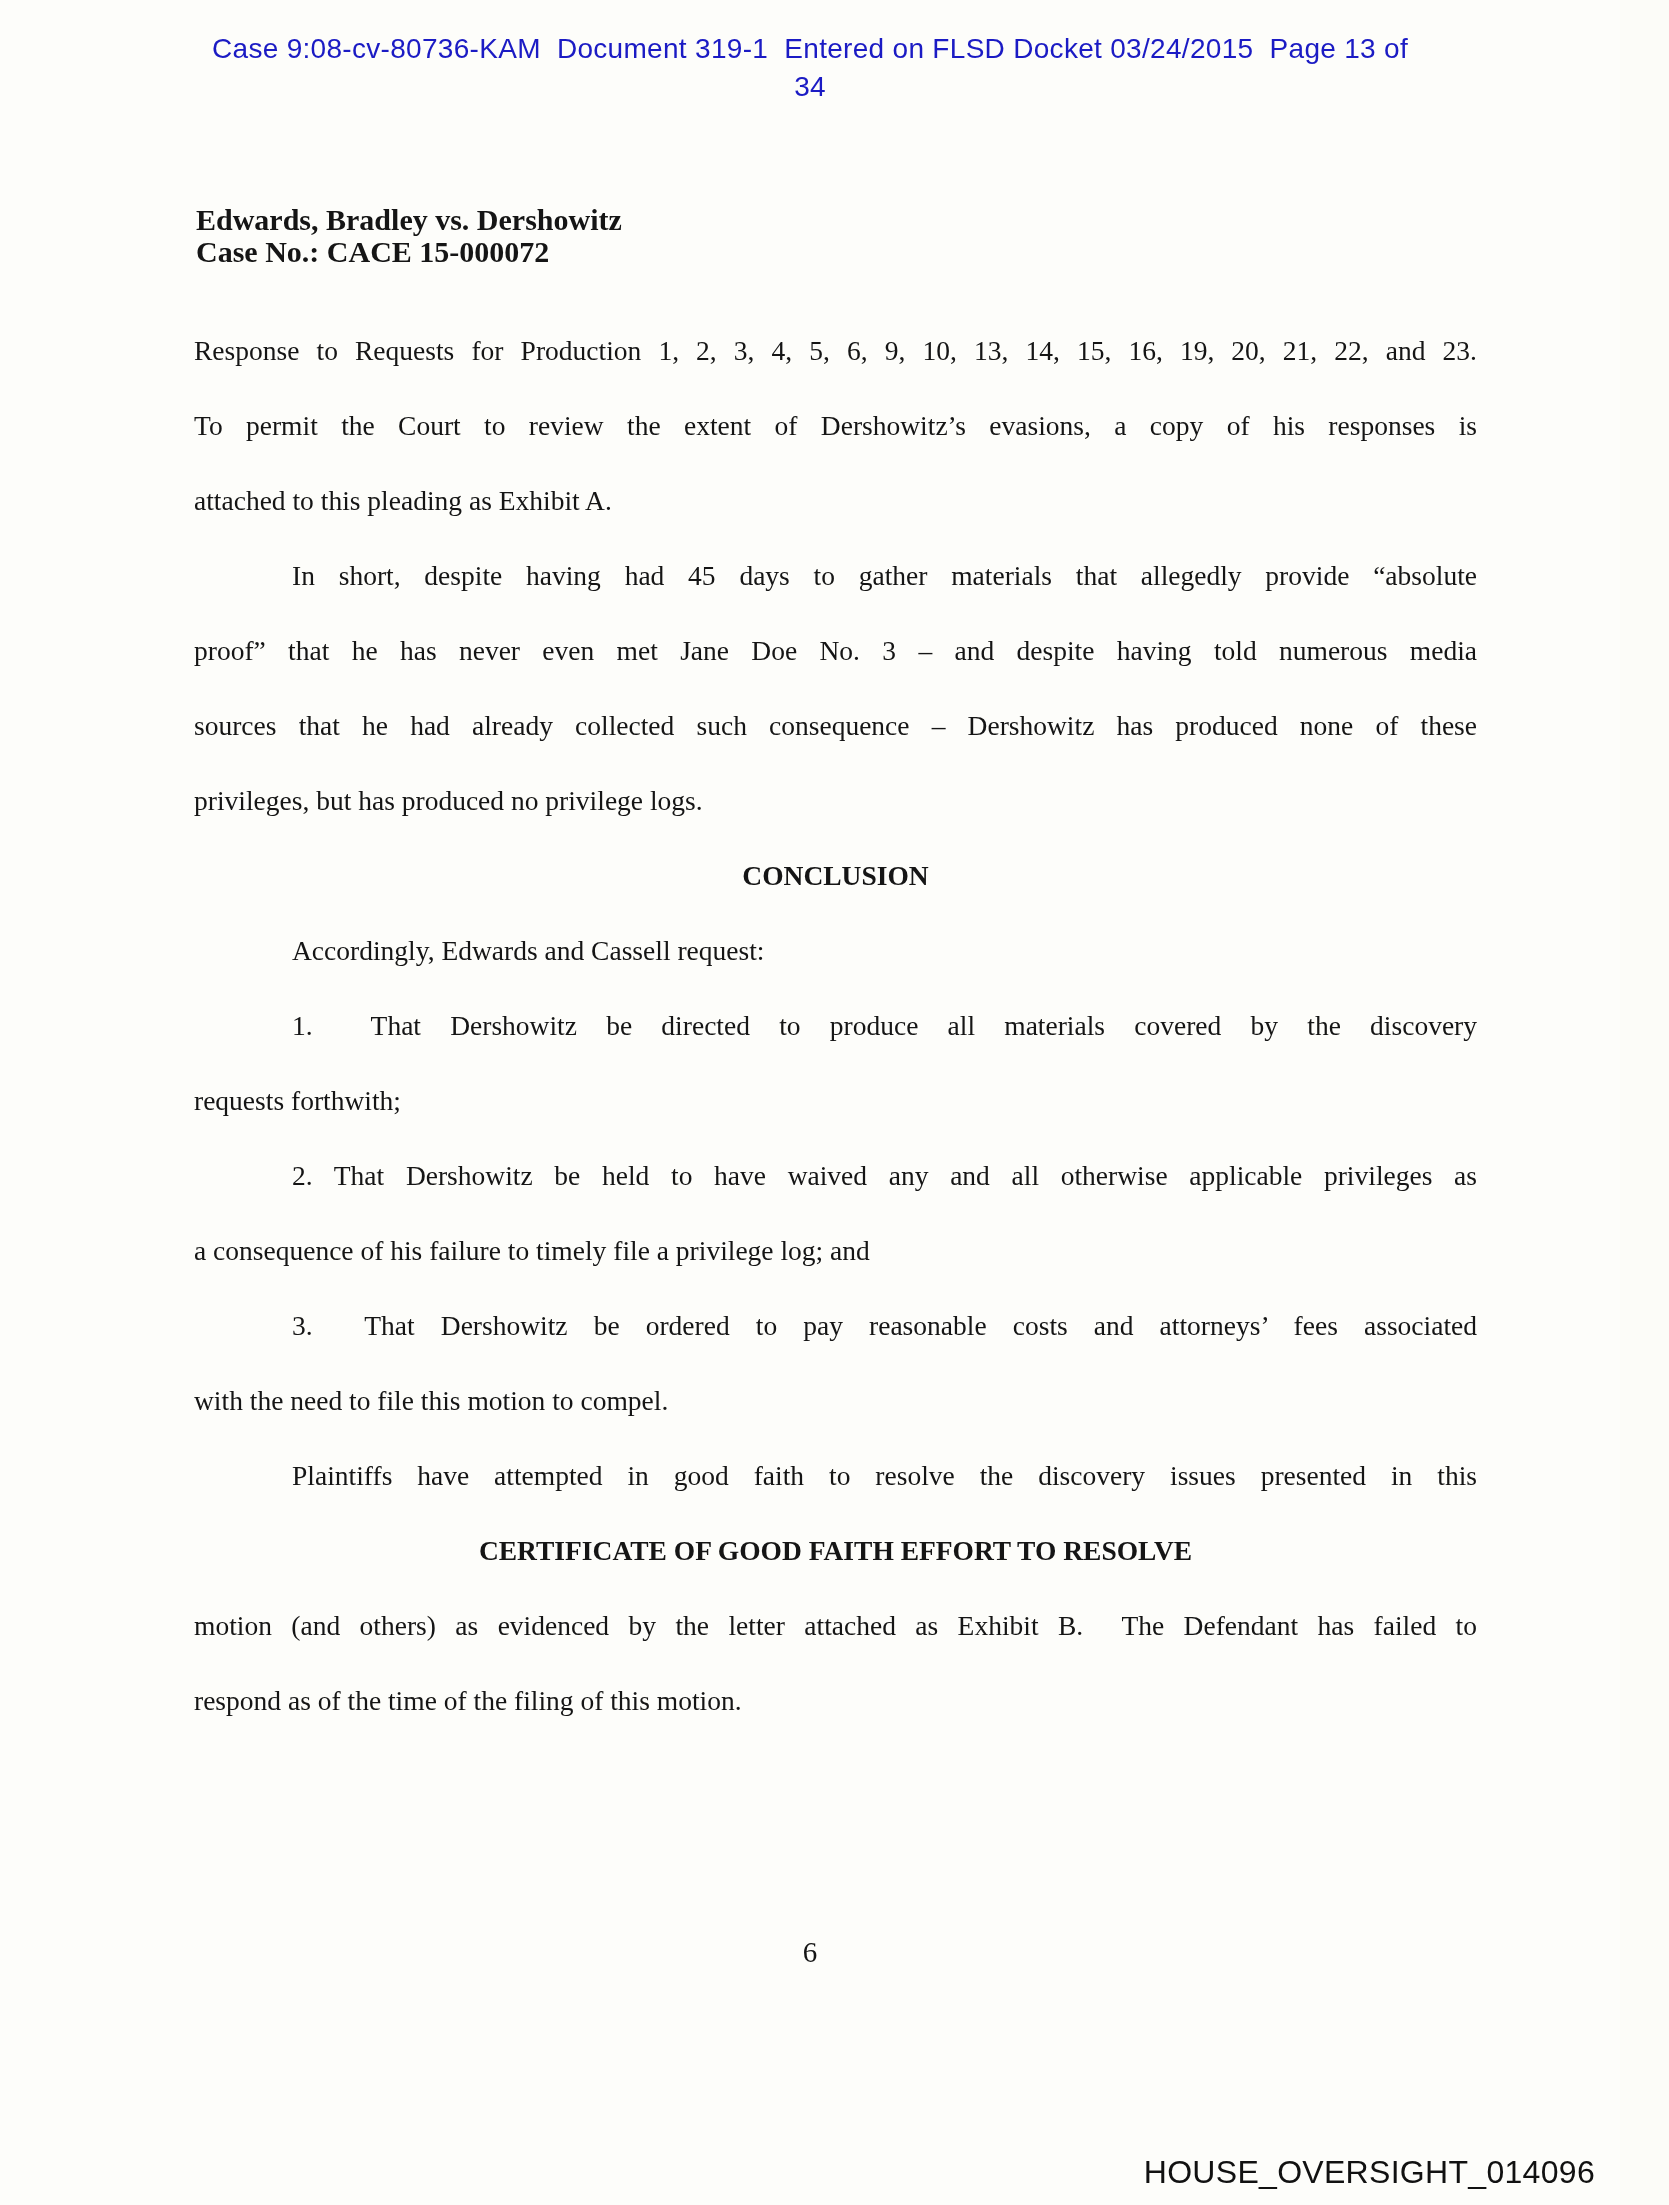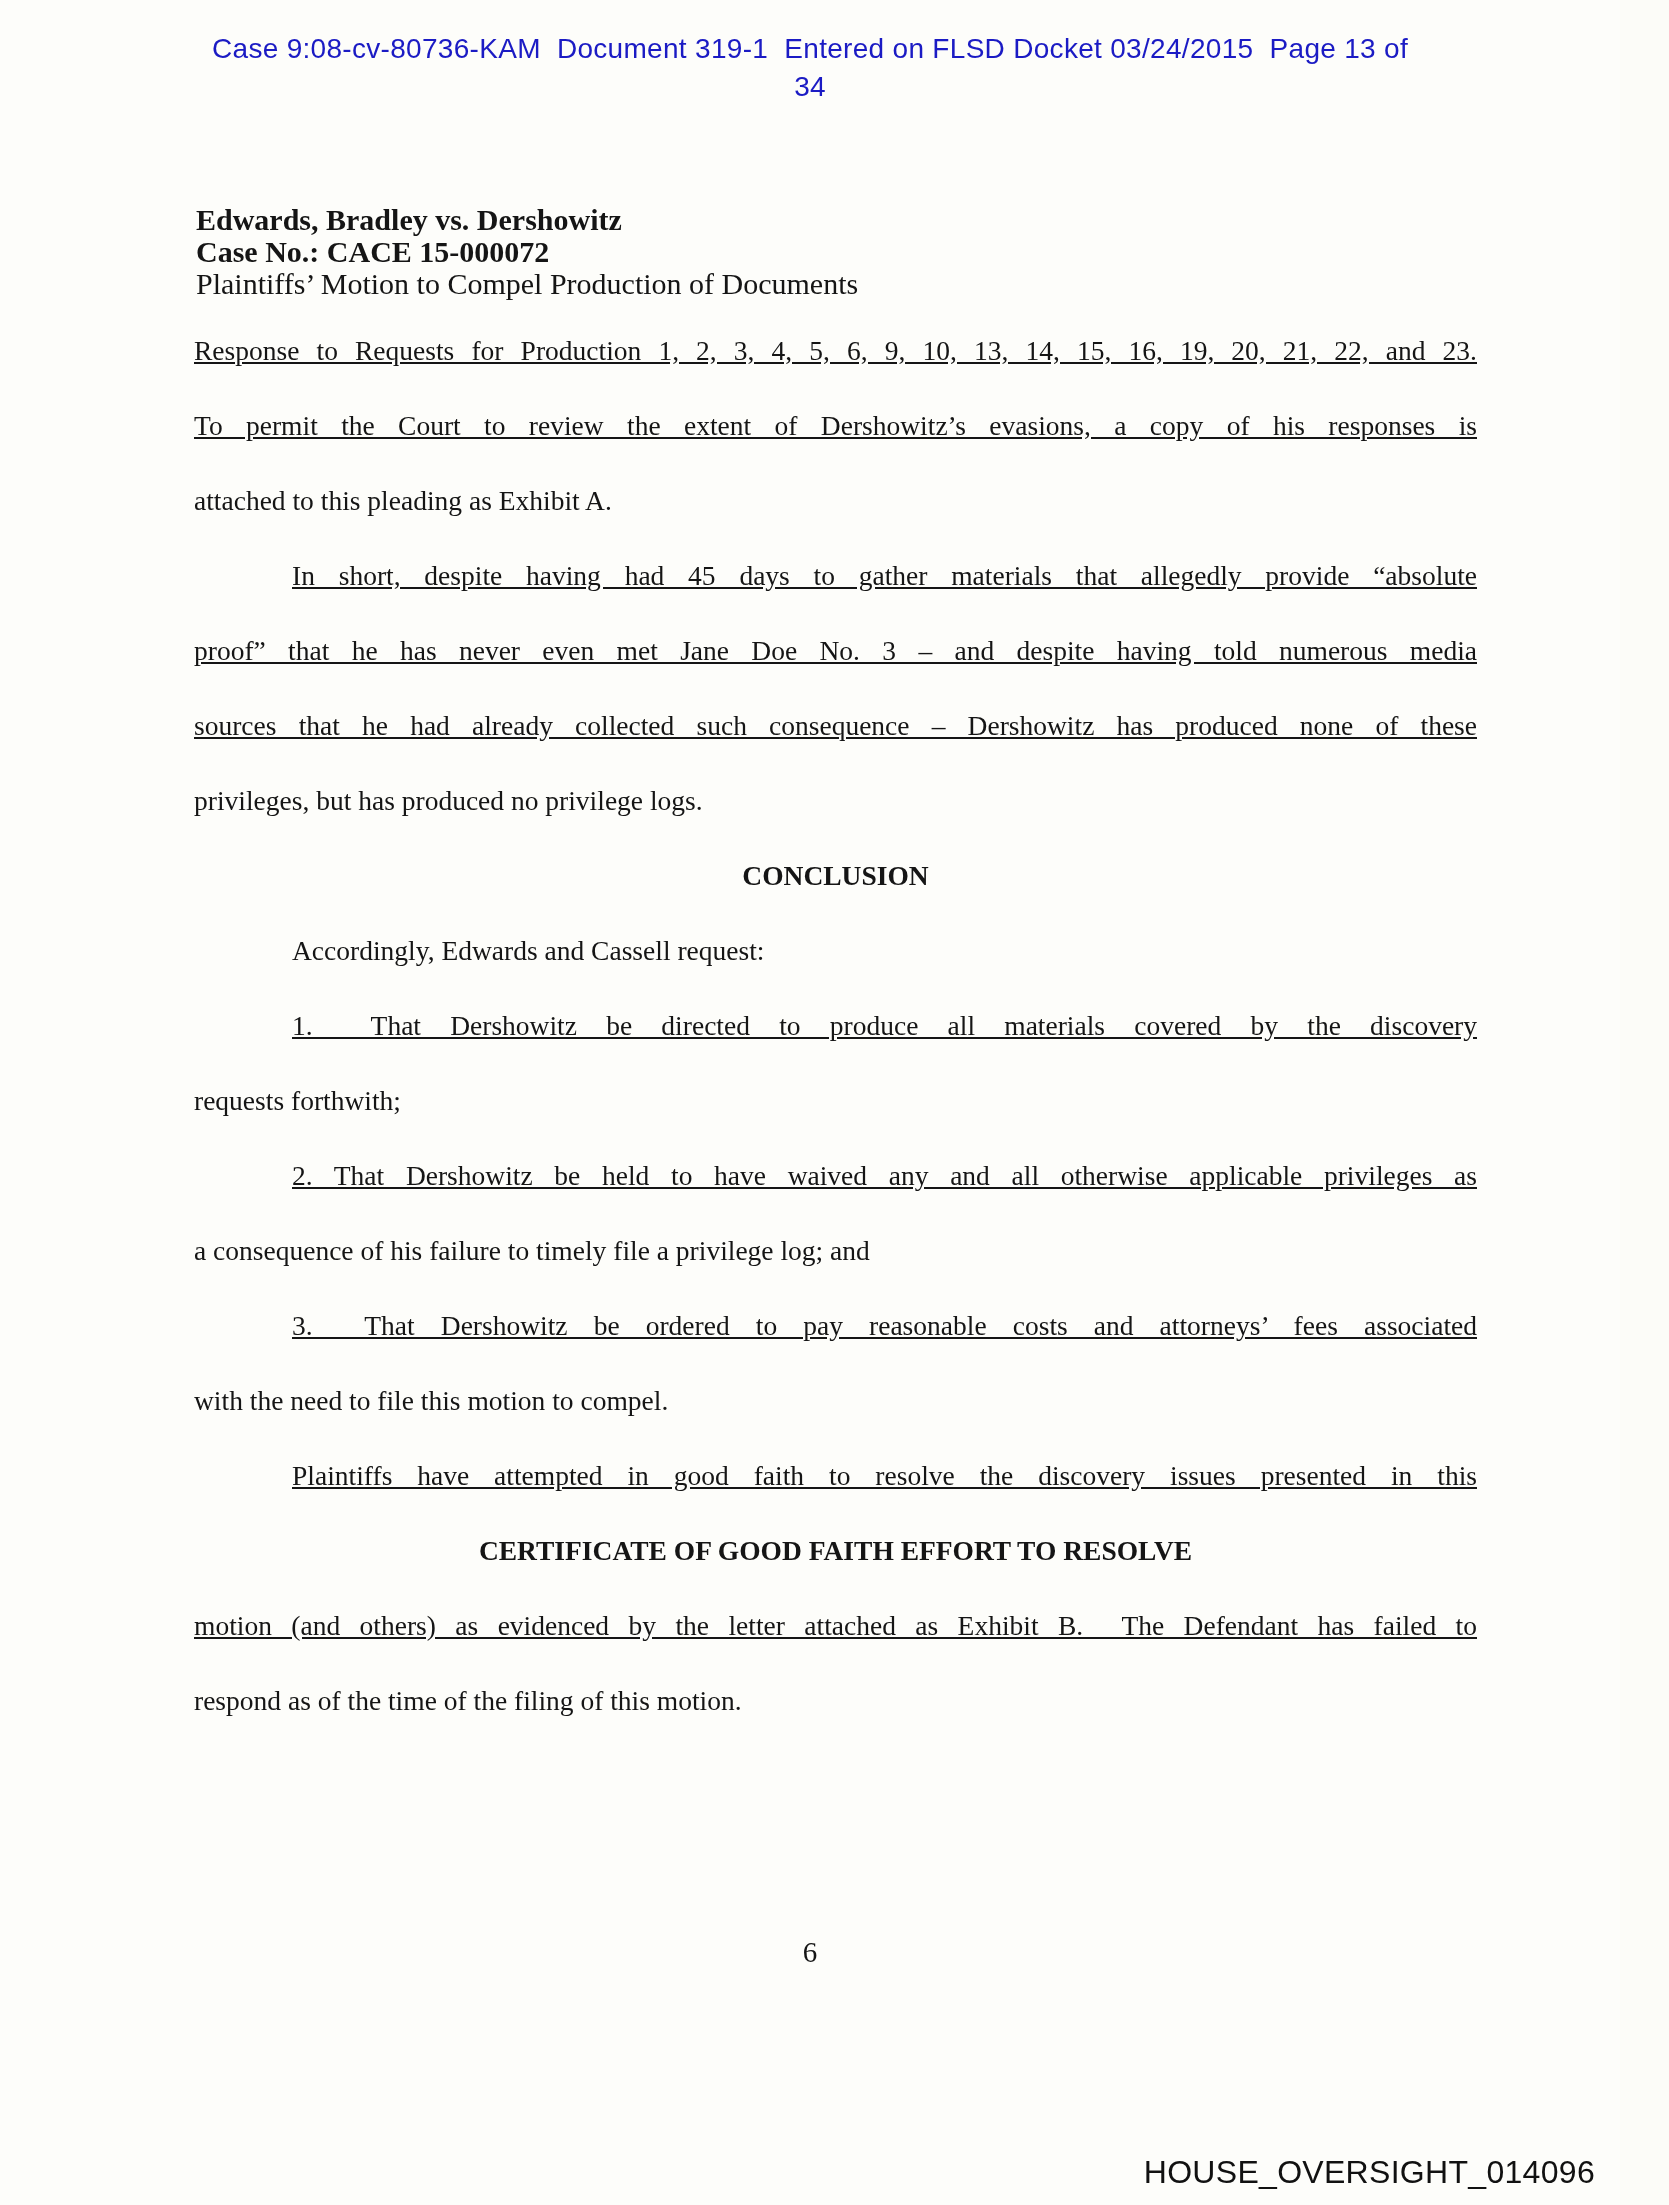--- a/index.html
+++ b/index.html
@@ -50,21 +50,20 @@
   .line {
     height: 75px;
     line-height: 75px;
     text-align: left;
     white-space: normal;
     overflow: hidden;
   }
   .line.j {
     text-align: justify;
     text-align-last: justify;
-    text-decoration: underline;
   }
   .line.i { text-indent: 98px; }
   .line.h {
     text-align: center;
     text-align-last: center;
     font-weight: bold;
     text-indent: 0;
   }
   .pagenum {
     position: absolute;
@@ -90,21 +89,20 @@
 <div class="page">
 
   <div class="header" style="color: rgb(27, 27, 196);">
     <div class="hline">Case 9:08-cv-80736-KAM  Document 319-1  Entered on FLSD Docket 03/24/2015  Page 13 of</div>
     <div class="hline">34</div>
   </div>
 
   <div class="caption">
     <div class="bold">Edwards, Bradley vs. Dershowitz</div>
     <div class="bold">Case No.: CACE 15-000072</div>
-    <div>Plaintiffs’ Motion to Compel Production of Documents</div>
   </div>
 
   <div class="docbody" id="body-lines">
       <div class="line j">Response to Requests for Production 1, 2, 3, 4, 5, 6, 9, 10, 13, 14, 15, 16, 19, 20, 21, 22, and 23.</div>
       <div class="line j">To permit the Court to review the extent of Dershowitz’s evasions, a copy of his responses is</div>
       <div class="line">attached to this pleading as Exhibit A.</div>
       <div class="line j i">In short, despite having had 45 days to gather materials that allegedly provide “absolute</div>
       <div class="line j">proof” that he has never even met Jane Doe No. 3 – and despite having told numerous media</div>
       <div class="line j">sources that he had already collected such consequence – Dershowitz has produced none of these</div>
       <div class="line">privileges, but has produced no privilege logs.</div>

